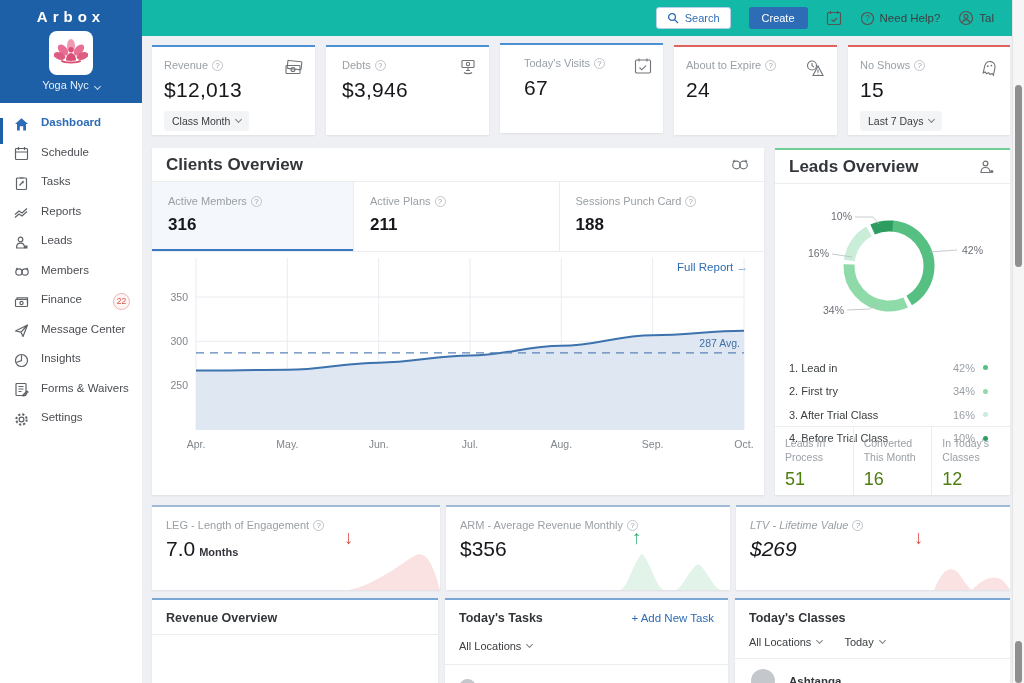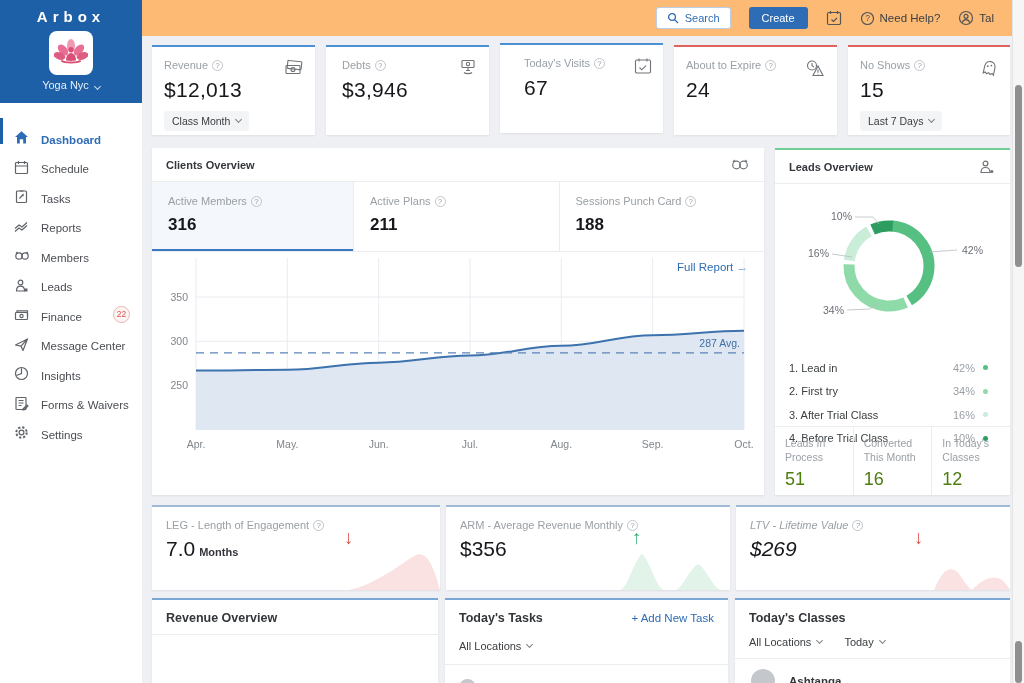--- a/index.html
+++ b/index.html
@@ -8,50 +8,50 @@
   .panel { position:absolute; background:#fff; box-shadow:0 1px 2px rgba(0,0,0,.07); }
 
   
   #leftcol { position:absolute; left:0; top:0; width:142px; height:683px; background:#fff; z-index:5; }
   #logo { height:103px; background:#1d60a7; text-align:center; }
   #brand-name { color:#fff; font-size:15px; font-weight:bold; letter-spacing:5px; padding-top:8px; }
   #logo-tile { width:44px; height:44px; background:#fff; border-radius:8px; margin:6px auto 4px; display:flex; align-items:center; justify-content:center; }
   #brand-loc { color:#e8eef7; font-size:11px; }
   #brand-loc .chev { border-color:#cfdcee; }
 
-  .side-item { position:relative; height:29.5px; display:flex; align-items:flex-end; padding-left:14px; cursor:pointer; }
+  .side-item { position:relative; height:29.5px; display:flex; align-items:flex-start; padding-left:14px; cursor:pointer; }
   .side-item .icn { width:16px; height:16px; margin-right:11px; display:flex; align-items:center; }
   .side-item .lbl { font-size:11.5px; color:#4a4d52; }
   .side-item.active::before { content:""; position:absolute; left:0; top:2px; bottom:2px; width:3px; background:#1d60a7; }
   .side-item.active .lbl { color:#2e6cb5; font-weight:bold; }
   .badge { position:absolute; right:12px; width:17px; height:17px; border:1px solid #eeb4b4; color:#d9534f; background:#fdf4f4; border-radius:50%; font-size:8.5px; line-height:15px; text-align:center; }
 
   
-  #topbar { position:absolute; left:142px; top:0; width:870px; height:36px; background:#fdba74; display:flex; align-items:center; justify-content:flex-end; gap:18px; padding-right:18px; z-index:4; }
+  #topbar { position:absolute; left:142px; top:0; width:870px; height:36px; background:#14b8a6; display:flex; align-items:center; justify-content:flex-end; gap:18px; padding-right:18px; z-index:4; }
   #search-btn { display:flex; align-items:center; gap:6px; border:1px solid #b9cfe8; border-radius:3px; height:22px; padding:0 10px; color:#2e6cb5; font-size:11px; background:#fff; cursor:pointer; }
   #create-btn { border:none; border-radius:3px; height:22px; padding:0 13px; background:#2e6cb5; color:#fff; font-size:11px; cursor:pointer; }
   .tb-item { display:flex; align-items:center; gap:5px; font-size:11.5px; color:#3c4043; cursor:pointer; }
 
   
   #scrollbar { position:absolute; right:0; top:0; width:12px; height:683px; background:#f6f6f6; border-left:1px solid #e4e4e4; z-index:6; }
   .thumb { position:absolute; left:2px; width:7px; background:#909090; border-radius:4px; }
 
   
   .stat-label { font-size:11px; color:#9aa0a6; display:flex; align-items:center; }
   .stat-value { font-size:21px; color:#17181c; margin-top:7px; letter-spacing:.3px; }
   .pill { display:inline-flex; align-items:center; background:#f3f4f6; border-radius:3px; font-size:10.5px; color:#3c4043; padding:4px 8px; margin-top:9px; cursor:pointer; }
   .stat-icon { position:absolute; right:11px; top:12px; }
 
   .qi { display:inline-block; width:11px; height:11px; border:1px solid #c0c4ca; border-radius:50%; font-size:8px; line-height:10px; text-align:center; color:#9aa0a6; margin-left:4px; }
   .qi::after { content:"?"; }
   .chev { display:inline-block; width:5px; height:5px; border-right:1.4px solid #7d8186; border-bottom:1.4px solid #7d8186; transform:rotate(45deg); margin-left:6px; margin-top:-3px; }
 
   
   .panel-head { height:34px; display:flex; align-items:center; justify-content:space-between; padding:0 14px; border-bottom:1px solid #ececec; }
-  .panel-title { font-size:11px; color:#33363b; font-weight:bold; }
+  .panel-title { font-size:17px; color:#33363b; font-weight:bold; }
   .tabs { display:flex; height:70px; border-bottom:1px solid #ececec; }
   .tab { flex:1; padding:13px 16px; border-right:1px solid #ececec; cursor:pointer; }
   .tab:last-child { border-right:none; }
   .tab.active { background:#f4f8fc; box-shadow:inset 0 -2px 0 #3a78c2; }
   .tab .t-label { font-size:11px; color:#9aa0a6; display:flex; align-items:center; }
   .tab .t-value { font-size:17px; color:#17181c; margin-top:8px;font-weight:bold; }
   #full-report { position:absolute; right:16px; top:113px; font-size:11.5px; color:#2e6cb5; cursor:pointer; }
   #clients-chart { position:absolute; left:6px; top:104px; width:600px; height:218px; overflow:visible; }
   #clients-chart svg { overflow:visible; }
 
@@ -141,37 +141,37 @@
     <div class="side-item">
       <span class="icn">
           <svg width="15" height="15" viewBox="0 0 15 15" fill="none" stroke="#5f6368" stroke-width="1.2">
             <path d="M1 9.5 5 6l3 2 5-4.5M1 12.5 5 9l3 2 5-4.5"></path>
           </svg>
         </span>
       <span class="lbl">Reports</span>
     </div>
     <div class="side-item">
       <span class="icn">
+          <svg width="15" height="15" viewBox="0 0 15 15" fill="none" stroke="#5f6368" stroke-width="1.2">
+            <circle cx="6.5" cy="4.5" r="2.3"></circle>
+            <path d="M2.5 13c0-3.2 1.8-4.8 4-4.8s4 1.6 4 4.8z"></path>
+            <rect x="10.5" y="10.5" width="3" height="3" fill="#5f6368" stroke="none"></rect>
+          </svg>
+        </span>
+      <span class="lbl">Leads</span>
+    </div>
+    <div class="side-item">
+      <span class="icn">
           <svg width="16" height="15" viewBox="0 0 16 15" fill="none" stroke="#5f6368" stroke-width="1.2">
             <circle cx="5" cy="8" r="3.2"></circle>
             <circle cx="11" cy="8" r="3.2"></circle>
             <path d="M2 5.5 3.5 4M14 5.5 12.5 4"></path>
           </svg>
         </span>
       <span class="lbl">Members</span>
-    </div>
-    <div class="side-item">
-      <span class="icn">
-          <svg width="15" height="15" viewBox="0 0 15 15" fill="none" stroke="#5f6368" stroke-width="1.2">
-            <circle cx="6.5" cy="4.5" r="2.3"></circle>
-            <path d="M2.5 13c0-3.2 1.8-4.8 4-4.8s4 1.6 4 4.8z"></path>
-            <rect x="10.5" y="10.5" width="3" height="3" fill="#5f6368" stroke="none"></rect>
-          </svg>
-        </span>
-      <span class="lbl">Leads</span>
     </div>
     <div class="side-item">
       <span class="icn">
           <svg width="15" height="15" viewBox="0 0 15 15" fill="none" stroke="#5f6368" stroke-width="1.2">
             <rect x="1.5" y="5.5" width="12" height="7" rx="0.8"></rect>
             <path d="M3 5.5V3.8h10.5v5.5"></path>
             <circle cx="7.5" cy="9" r="1.6"></circle>
           </svg>
         </span>
       <span class="lbl">Finance</span>

